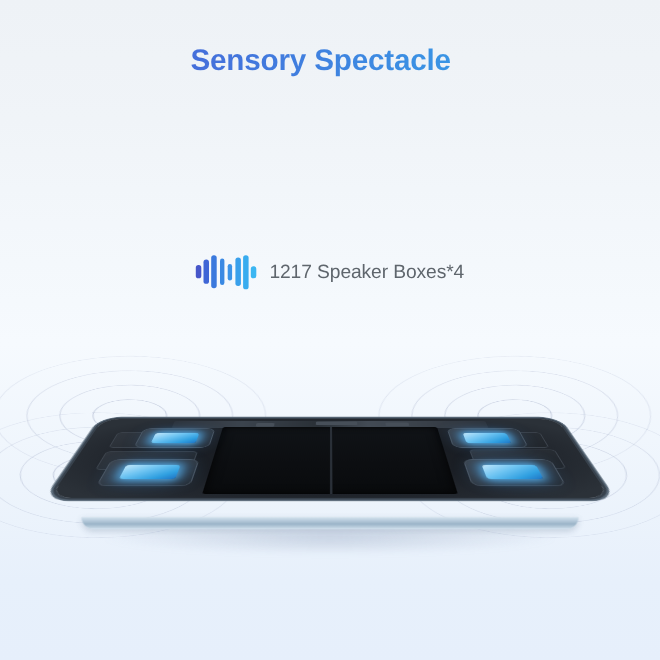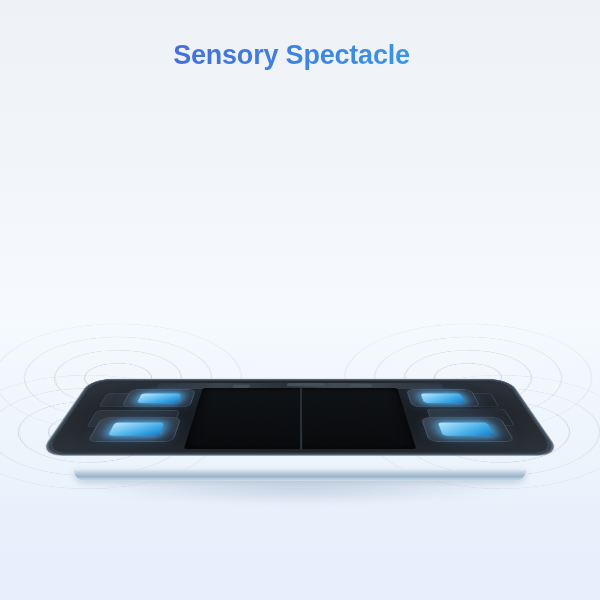--- a/index.html
+++ b/index.html
@@ -217,20 +217,33 @@
   }
 </style>
 </head>
 <body>
 
 <div class="page">
 
   <h1 class="headline">Sensory Spectacle</h1>
 
 
+  <div class="feature-row">
+    <span class="waveform" id="waveform">
+        <span class="bar" style="height: 12px; background: rgb(70, 86, 201);"></span>
+        <span class="bar" style="height: 22px; background: rgb(63, 102, 214);"></span>
+        <span class="bar" style="height: 30px; background: rgb(59, 121, 221);"></span>
+        <span class="bar" style="height: 24px; background: rgb(58, 137, 227);"></span>
+        <span class="bar" style="height: 15px; background: rgb(59, 147, 231);"></span>
+        <span class="bar" style="height: 26px; background: rgb(57, 160, 235);"></span>
+        <span class="bar" style="height: 31px; background: rgb(56, 172, 239);"></span>
+        <span class="bar" style="height: 11px; background: rgb(59, 182, 242);"></span>
+      </span>
+    <span class="feature-label">1217 Speaker Boxes*4</span>
+  </div>
 
   <div class="scene">
 
     <div class="ripple-group" id="ripples-tl" style="left: 0px; top: 0px; width: 600px; height: 230px;">
         <div class="ripple" style="width: 68px; height: 68px; left: 84px; top: 24px; border-width: 1.4px; opacity: 0.85;"></div>
         <div class="ripple" style="width: 128px; height: 128px; left: 54px; top: -6px; border-width: 1.22px; opacity: 0.69;"></div>
         <div class="ripple" style="width: 188px; height: 188px; left: 24px; top: -36px; border-width: 1.04px; opacity: 0.53;"></div>
         <div class="ripple" style="width: 248px; height: 248px; left: -6px; top: -66px; border-width: 0.86px; opacity: 0.37;"></div>
       </div>
     <div class="ripple-group" id="ripples-tr" style="left: 0px; top: 0px; width: 600px; height: 230px;">

